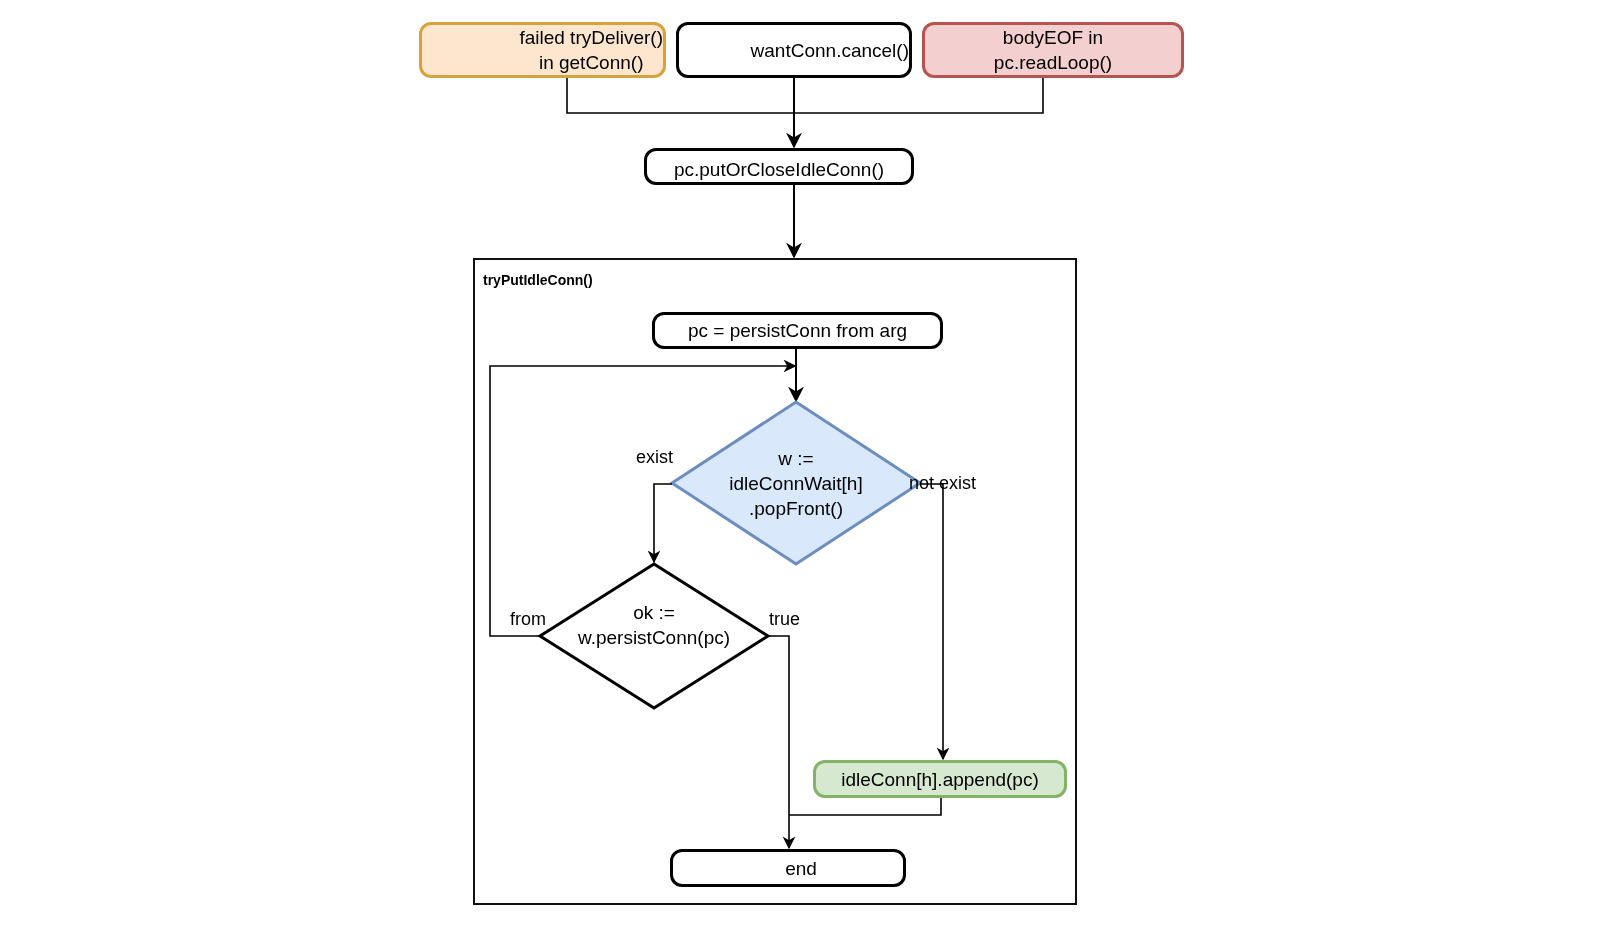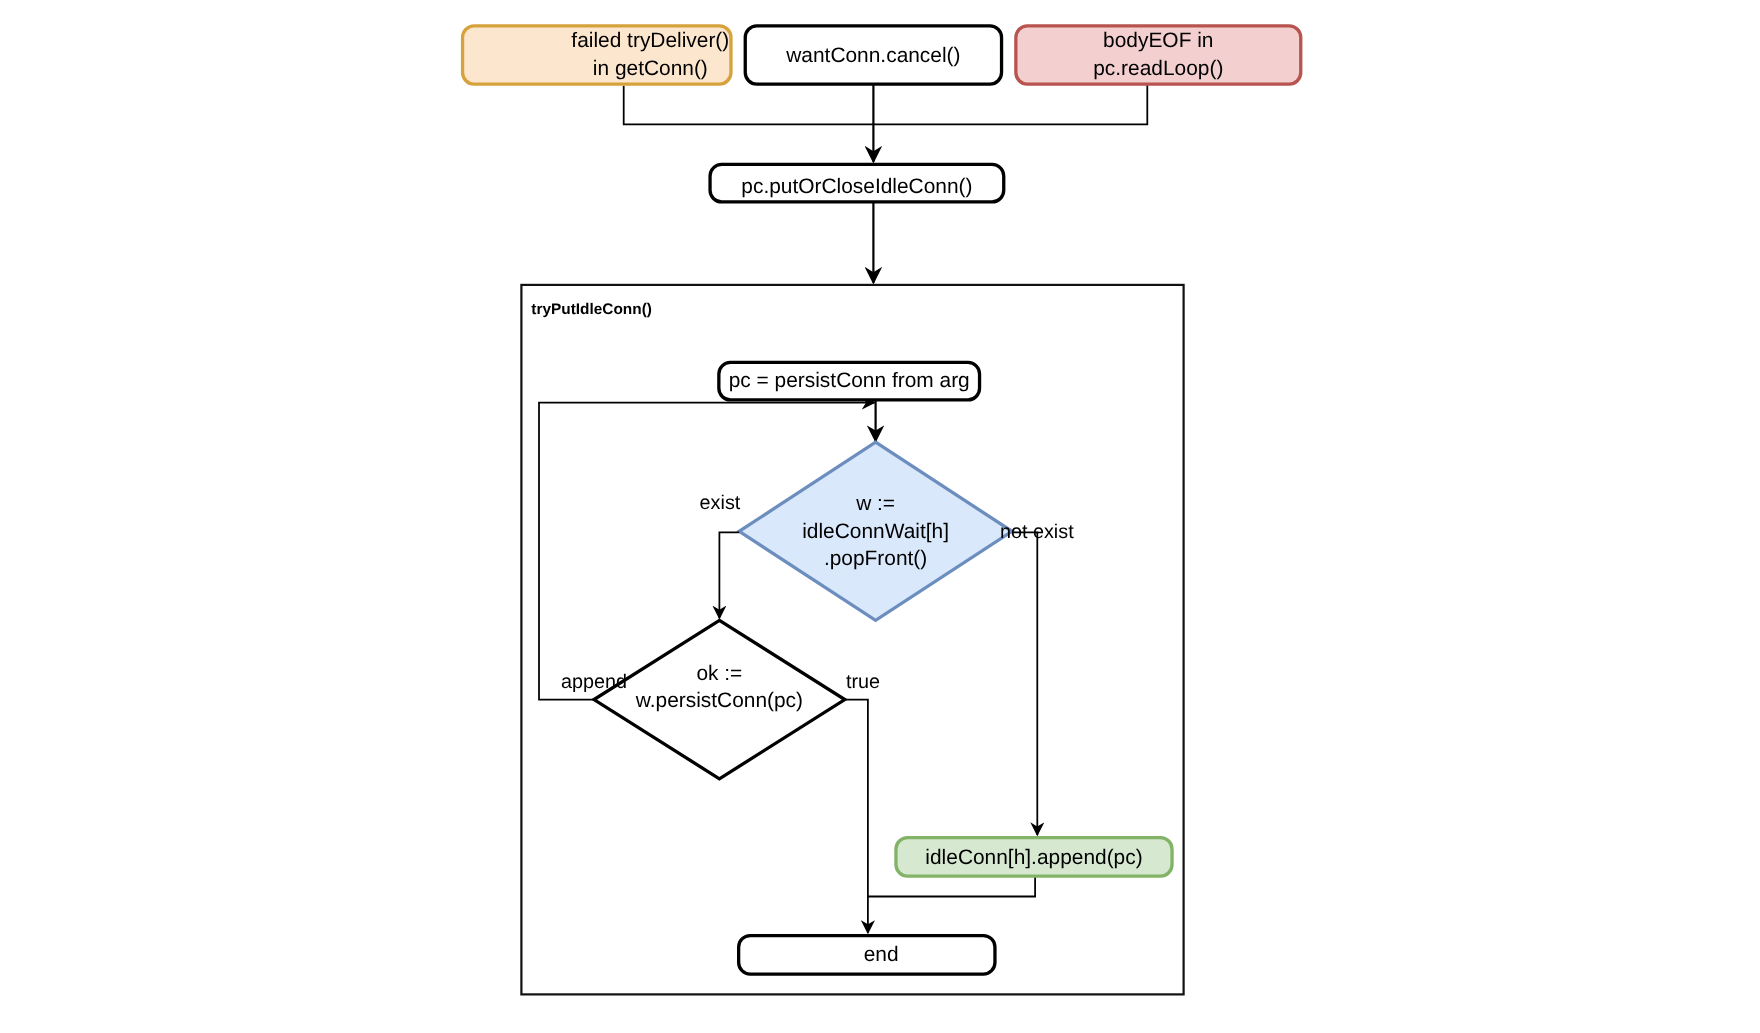--- a/index.html
+++ b/index.html
@@ -46,48 +46,48 @@
 
   <polyline points="768,636 789,636 789,848" fill="none" stroke="#000" stroke-width="1.6" marker-end="url(#arr)"></polyline>
 
   <polyline points="941,797 941,815 789,815" fill="none" stroke="#000" stroke-width="1.6"></polyline>
 </svg>
 
 <div class="node orange" style="left:419px;top:22px;width:247px;height:56px;justify-content:flex-end;">
   <span>failed tryDeliver()
 in getConn()</span>
 </div>
-<div class="node" style="left:676px;top:22px;width:236px;height:56px;">
+<div class="node" style="left:676px;top:22px;width:236px;height:56px;justify-content:flex-end;">
   <span>wantConn.cancel()</span>
 </div>
 <div class="node red" style="left:922px;top:22px;width:262px;height:56px;">
   <span>bodyEOF in
 pc.readLoop()</span>
 </div>
 
 <div class="node" style="left:644px;top:148px;width:270px;height:37px;align-items:flex-end;">
   <span>pc.putOrCloseIdleConn()</span>
 </div>
 
 <div class="container" style="left:473px;top:258px;width:604px;height:647px;"></div>
 <div class="ctitle" style="left:483px;top:272px;">tryPutIdleConn()</div>
 
-<div class="node" style="left:652px;top:328px;width:240px;height:37px;text-align:center;">
+<div class="node" style="left:652px;top:312px;width:291px;height:37px;text-align:center;">
   <span>pc = persistConn from arg</span>
 </div>
 
 <div class="dtext" style="left:696px;top:446px;width:200px;">w :=
 idleConnWait[h]
 .popFront()</div>
 <div class="label" style="left:636px;top:447px;">exist</div>
 <div class="label" style="left:909px;top:447px;margin-top:26px;">not exist</div>
 
 <div class="dtext" style="left:564px;top:600px;width:180px;">ok :=
 w.persistConn(pc)</div>
-<div class="label" style="left:510px;top:609px;">append</div>
+<div class="label" style="left:510px;top:609px;">from</div>
 <div class="label" style="left:769px;top:609px;">true</div>
 
 <div class="node green" style="left:813px;top:760px;width:254px;height:38px;">
   <span>idleConn[h].append(pc)</span>
 </div>
 
 <div class="node" style="left:670px;top:849px;width:236px;height:38px;padding-left:26px;">
   <span>end</span>
 </div>
 

